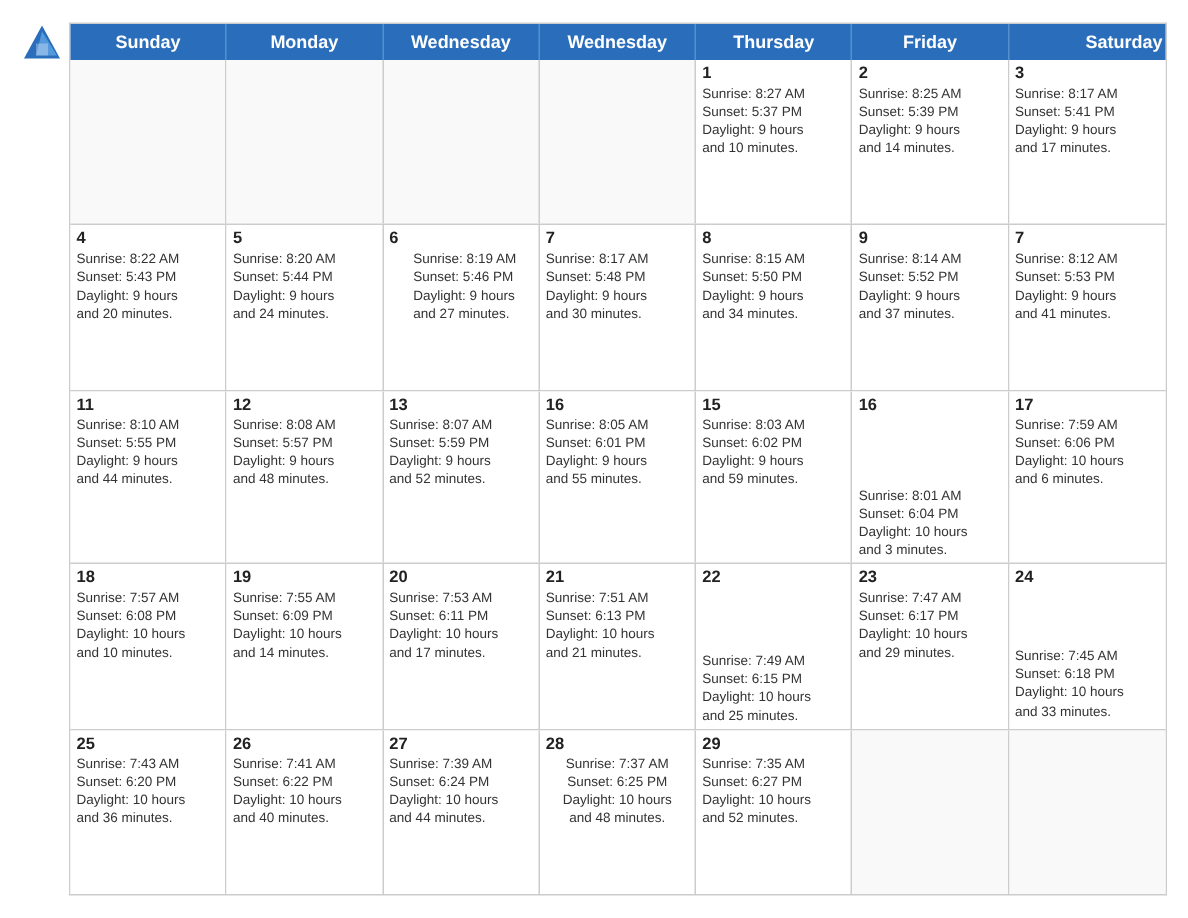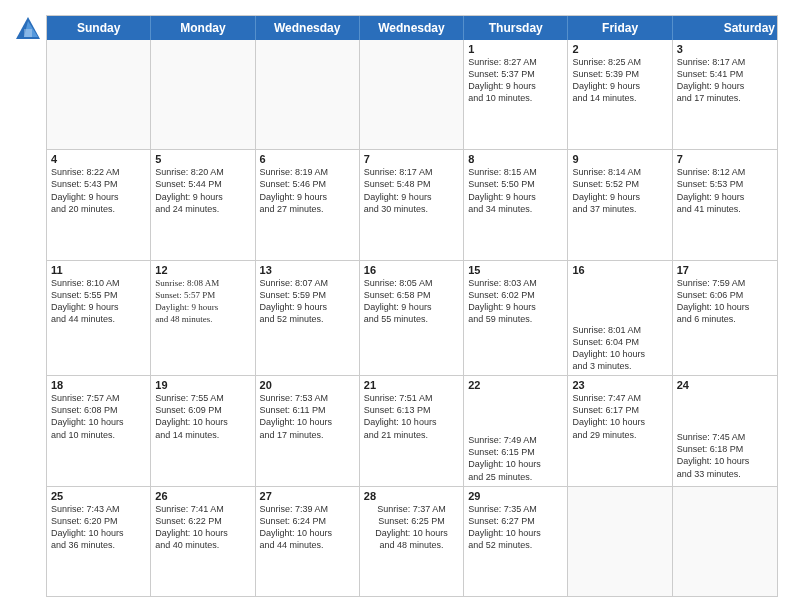--- a/index.html
+++ b/index.html
@@ -184,21 +184,21 @@
           </div>
           <div class="cal-cell">
             <div class="day-num">5</div>
             <div class="day-info" style="white-space: pre-line;">Sunrise: 8:20 AM
 Sunset: 5:44 PM
 Daylight: 9 hours
 and 24 minutes.</div>
           </div>
           <div class="cal-cell">
             <div class="day-num">6</div>
-            <div class="day-info" style="white-space: pre-line;">Sunrise: 8:19 AM
+            <div class="day-info" style="white-space: pre-line; margin-left: 16px;">Sunrise: 8:19 AM
 Sunset: 5:46 PM
 Daylight: 9 hours
 and 27 minutes.</div>
           </div>
           <div class="cal-cell">
             <div class="day-num">7</div>
             <div class="day-info" style="white-space: pre-line;">Sunrise: 8:17 AM
 Sunset: 5:48 PM
 Daylight: 9 hours
 and 30 minutes.</div>
@@ -228,36 +228,36 @@
         <div class="cal-row">
           <div class="cal-cell">
             <div class="day-num">11</div>
             <div class="day-info" style="white-space: pre-line;">Sunrise: 8:10 AM
 Sunset: 5:55 PM
 Daylight: 9 hours
 and 44 minutes.</div>
           </div>
           <div class="cal-cell">
             <div class="day-num">12</div>
-            <div class="day-info" style="white-space: pre-line; font-family: Liberation Serif, serif;">Sunrise: 8:08 AM
+            <div class="day-info" style="white-space: pre-line;">Sunrise: 8:08 AM
 Sunset: 5:57 PM
 Daylight: 9 hours
 and 48 minutes.</div>
           </div>
           <div class="cal-cell">
             <div class="day-num">13</div>
             <div class="day-info" style="white-space: pre-line;">Sunrise: 8:07 AM
 Sunset: 5:59 PM
 Daylight: 9 hours
 and 52 minutes.</div>
           </div>
           <div class="cal-cell">
             <div class="day-num">16</div>
             <div class="day-info" style="white-space: pre-line;">Sunrise: 8:05 AM
-Sunset: 6:58 PM
+Sunset: 6:01 PM
 Daylight: 9 hours
 and 55 minutes.</div>
           </div>
           <div class="cal-cell">
             <div class="day-num">15</div>
             <div class="day-info" style="white-space: pre-line;">Sunrise: 8:03 AM
 Sunset: 6:02 PM
 Daylight: 9 hours
 and 59 minutes.</div>
           </div>

